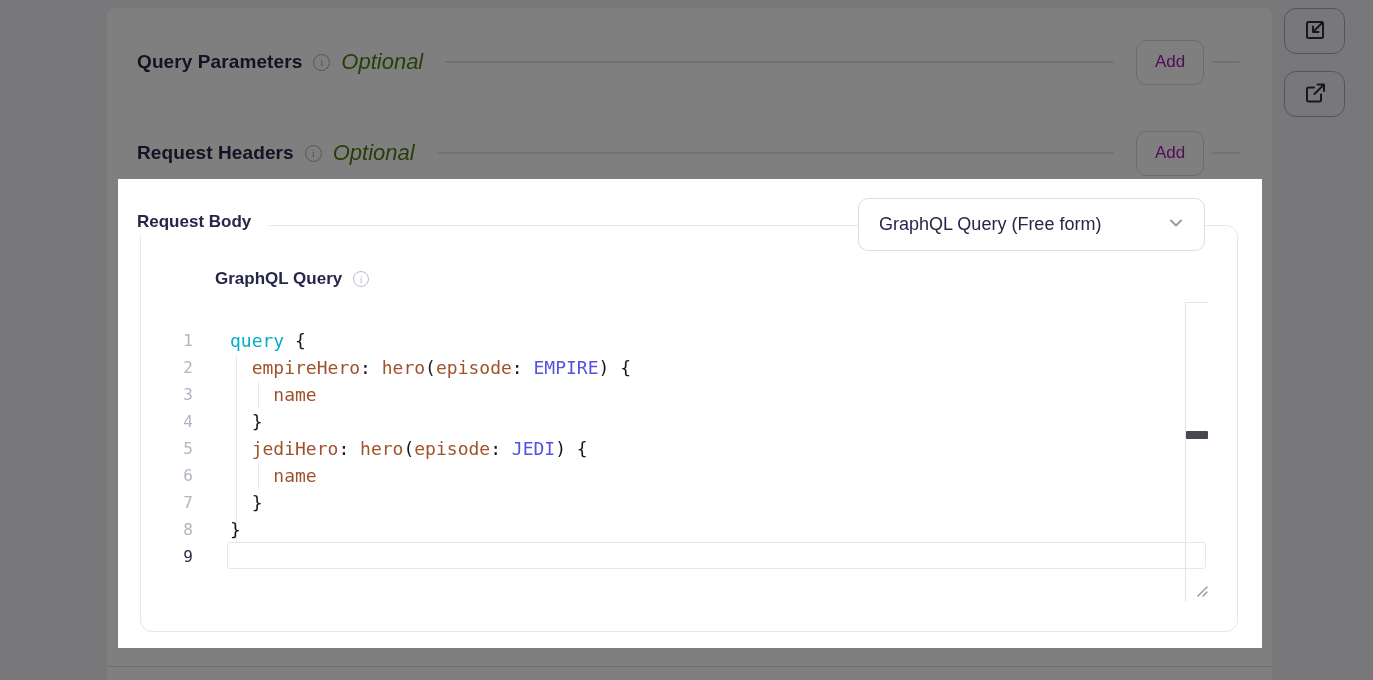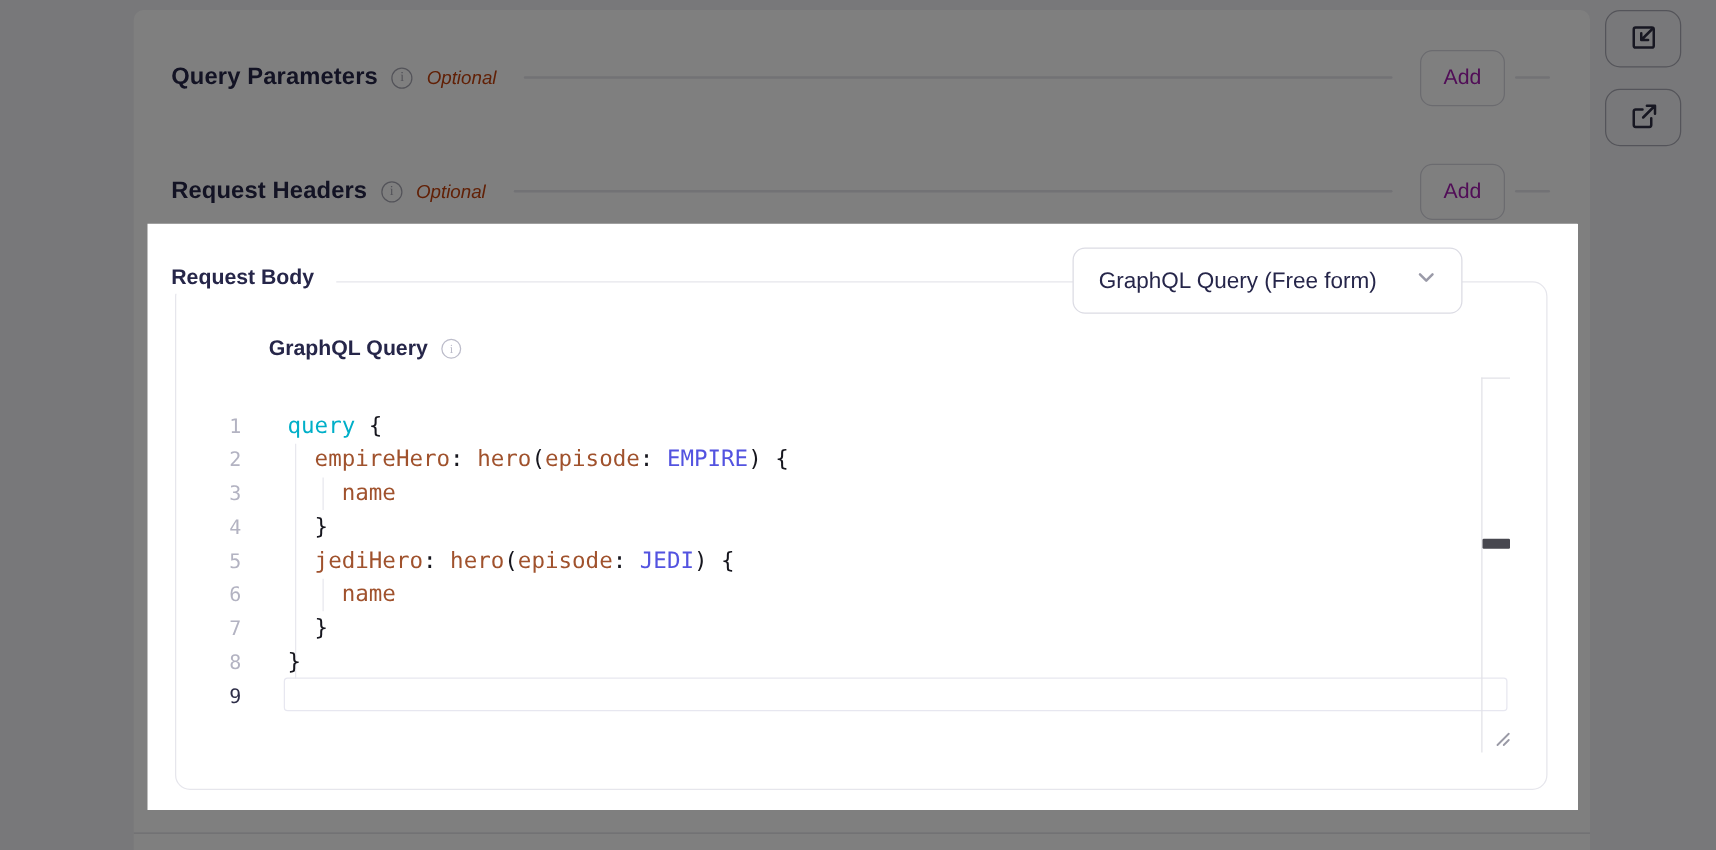--- a/index.html
+++ b/index.html
@@ -14,21 +14,21 @@
           background:#dcdce2; }
   .section-row { position:absolute; left:137px; width:1103px; height:48px;
           display:flex; align-items:center; }
   .row-qp { top:38px; }
   .row-rh { top:129px; }
   .section-title { font-size:19px; font-weight:700; color:#262649; letter-spacing:.1px; }
   .info-icon { display:inline-flex; align-items:center; justify-content:center;
           width:17px; height:17px; border:1.5px solid #a7a7b3; border-radius:50%;
           color:#a7a7b3; font-size:11px; font-style:normal; margin-left:11px; flex:none;
           font-family:"Liberation Serif", serif; }
-  .optional { font-size:15px; font-style:italic; color:#c2410c; margin-left:11px; }
+  .optional { font-size:22px; font-style:italic; color:#4d7c0f; margin-left:11px; }
   .hline { flex:1; height:2px; background:#e4e4ea; margin:0 22px; border-radius:1px; }
   .add-btn { flex:none; width:68px; height:45px; border:1.5px solid #d6d6de; border-radius:10px;
           background:transparent; display:flex; align-items:center; justify-content:center;
           font-size:17px; color:#a21caf; cursor:pointer; }
   .hline-stub { flex:none; width:28px; height:2px; background:#e4e4ea; margin-left:8px; border-radius:1px; }
 
   .side-btn { position:absolute; left:1284px; width:61px; height:46px;
           border:1.5px solid #a9a9b4; border-radius:12px; display:flex; align-items:center;
           justify-content:center; background:transparent; cursor:pointer; }
   .side-btn svg { stroke:#2e2e44; fill:none; stroke-width:2; stroke-linecap:round; stroke-linejoin:round; }
@@ -39,21 +39,21 @@
 
   
   .spot { position:absolute; left:118px; top:179px; width:1144px; height:469px;
           background:#ffffff; z-index:6; }
   .rb-container { position:absolute; left:22px; top:46px; width:1098px; height:407px;
           border:1.5px solid #e6e6ec; border-radius:12px; background:#fff; }
   .rb-title-wrap { position:absolute; left:19px; top:29px; background:#fff;
           padding:0 18px 0 0; height:27px; display:flex; align-items:center; z-index:3; }
   .rb-title { font-size:17px; font-weight:700; color:#262649; }
 
-  .body-type-select { position:absolute; left:740px; top:19px; width:312px; height:53px;
+  .body-type-select { position:absolute; left:740px; top:19px; width:347px; height:53px;
           background:#fff; border:1.5px solid #dcdce4; border-radius:10px; z-index:4;
           display:flex; align-items:center; padding:0 20px; cursor:pointer; }
   .body-type-select .sel-label { flex:1; font-size:18px; color:#26264a; }
   .chev { flex:none; stroke:#9a9aa8; fill:none; stroke-width:2; stroke-linecap:round; stroke-linejoin:round; }
 
   .gq-label-row { position:absolute; left:53px; top:90px; display:flex; align-items:center; z-index:2;margin-left:44px; }
   .gq-label { font-size:17px; font-weight:700; color:#262649; }
   .gq-label-row .info-icon { border-color:#bcbcca; color:#bcbcca; width:16px; height:16px; font-size:10px; }
 
   

